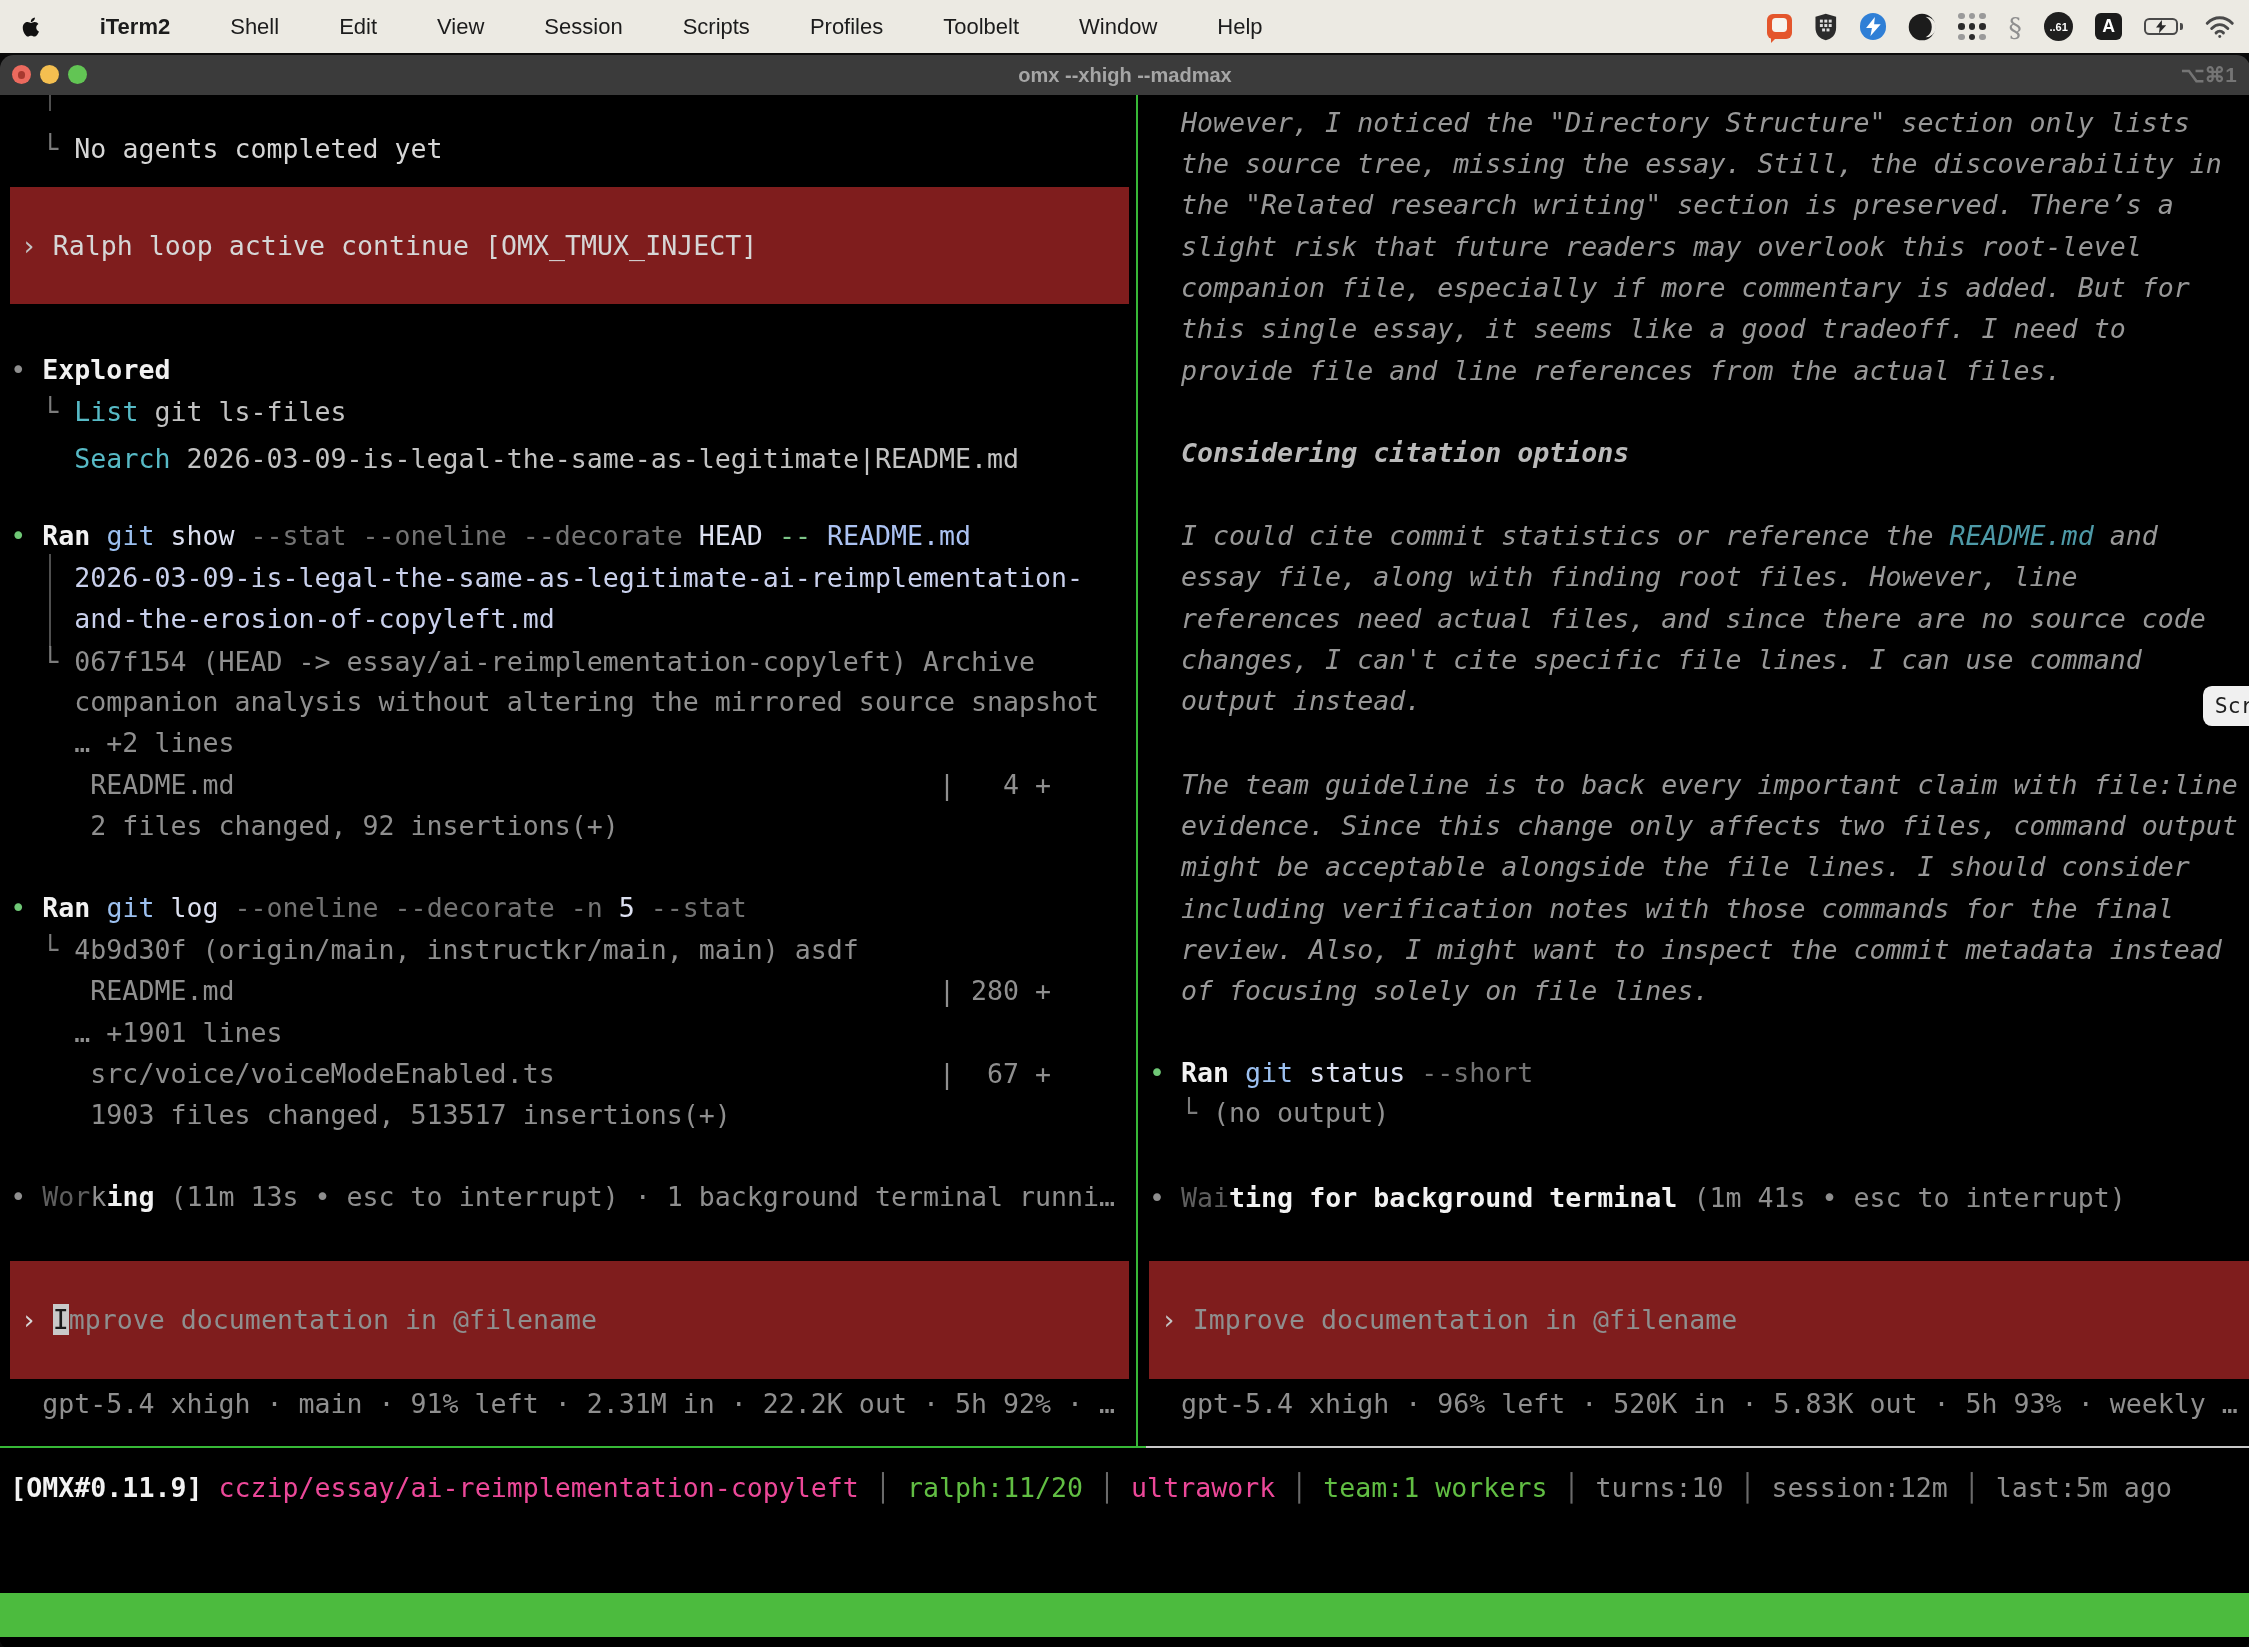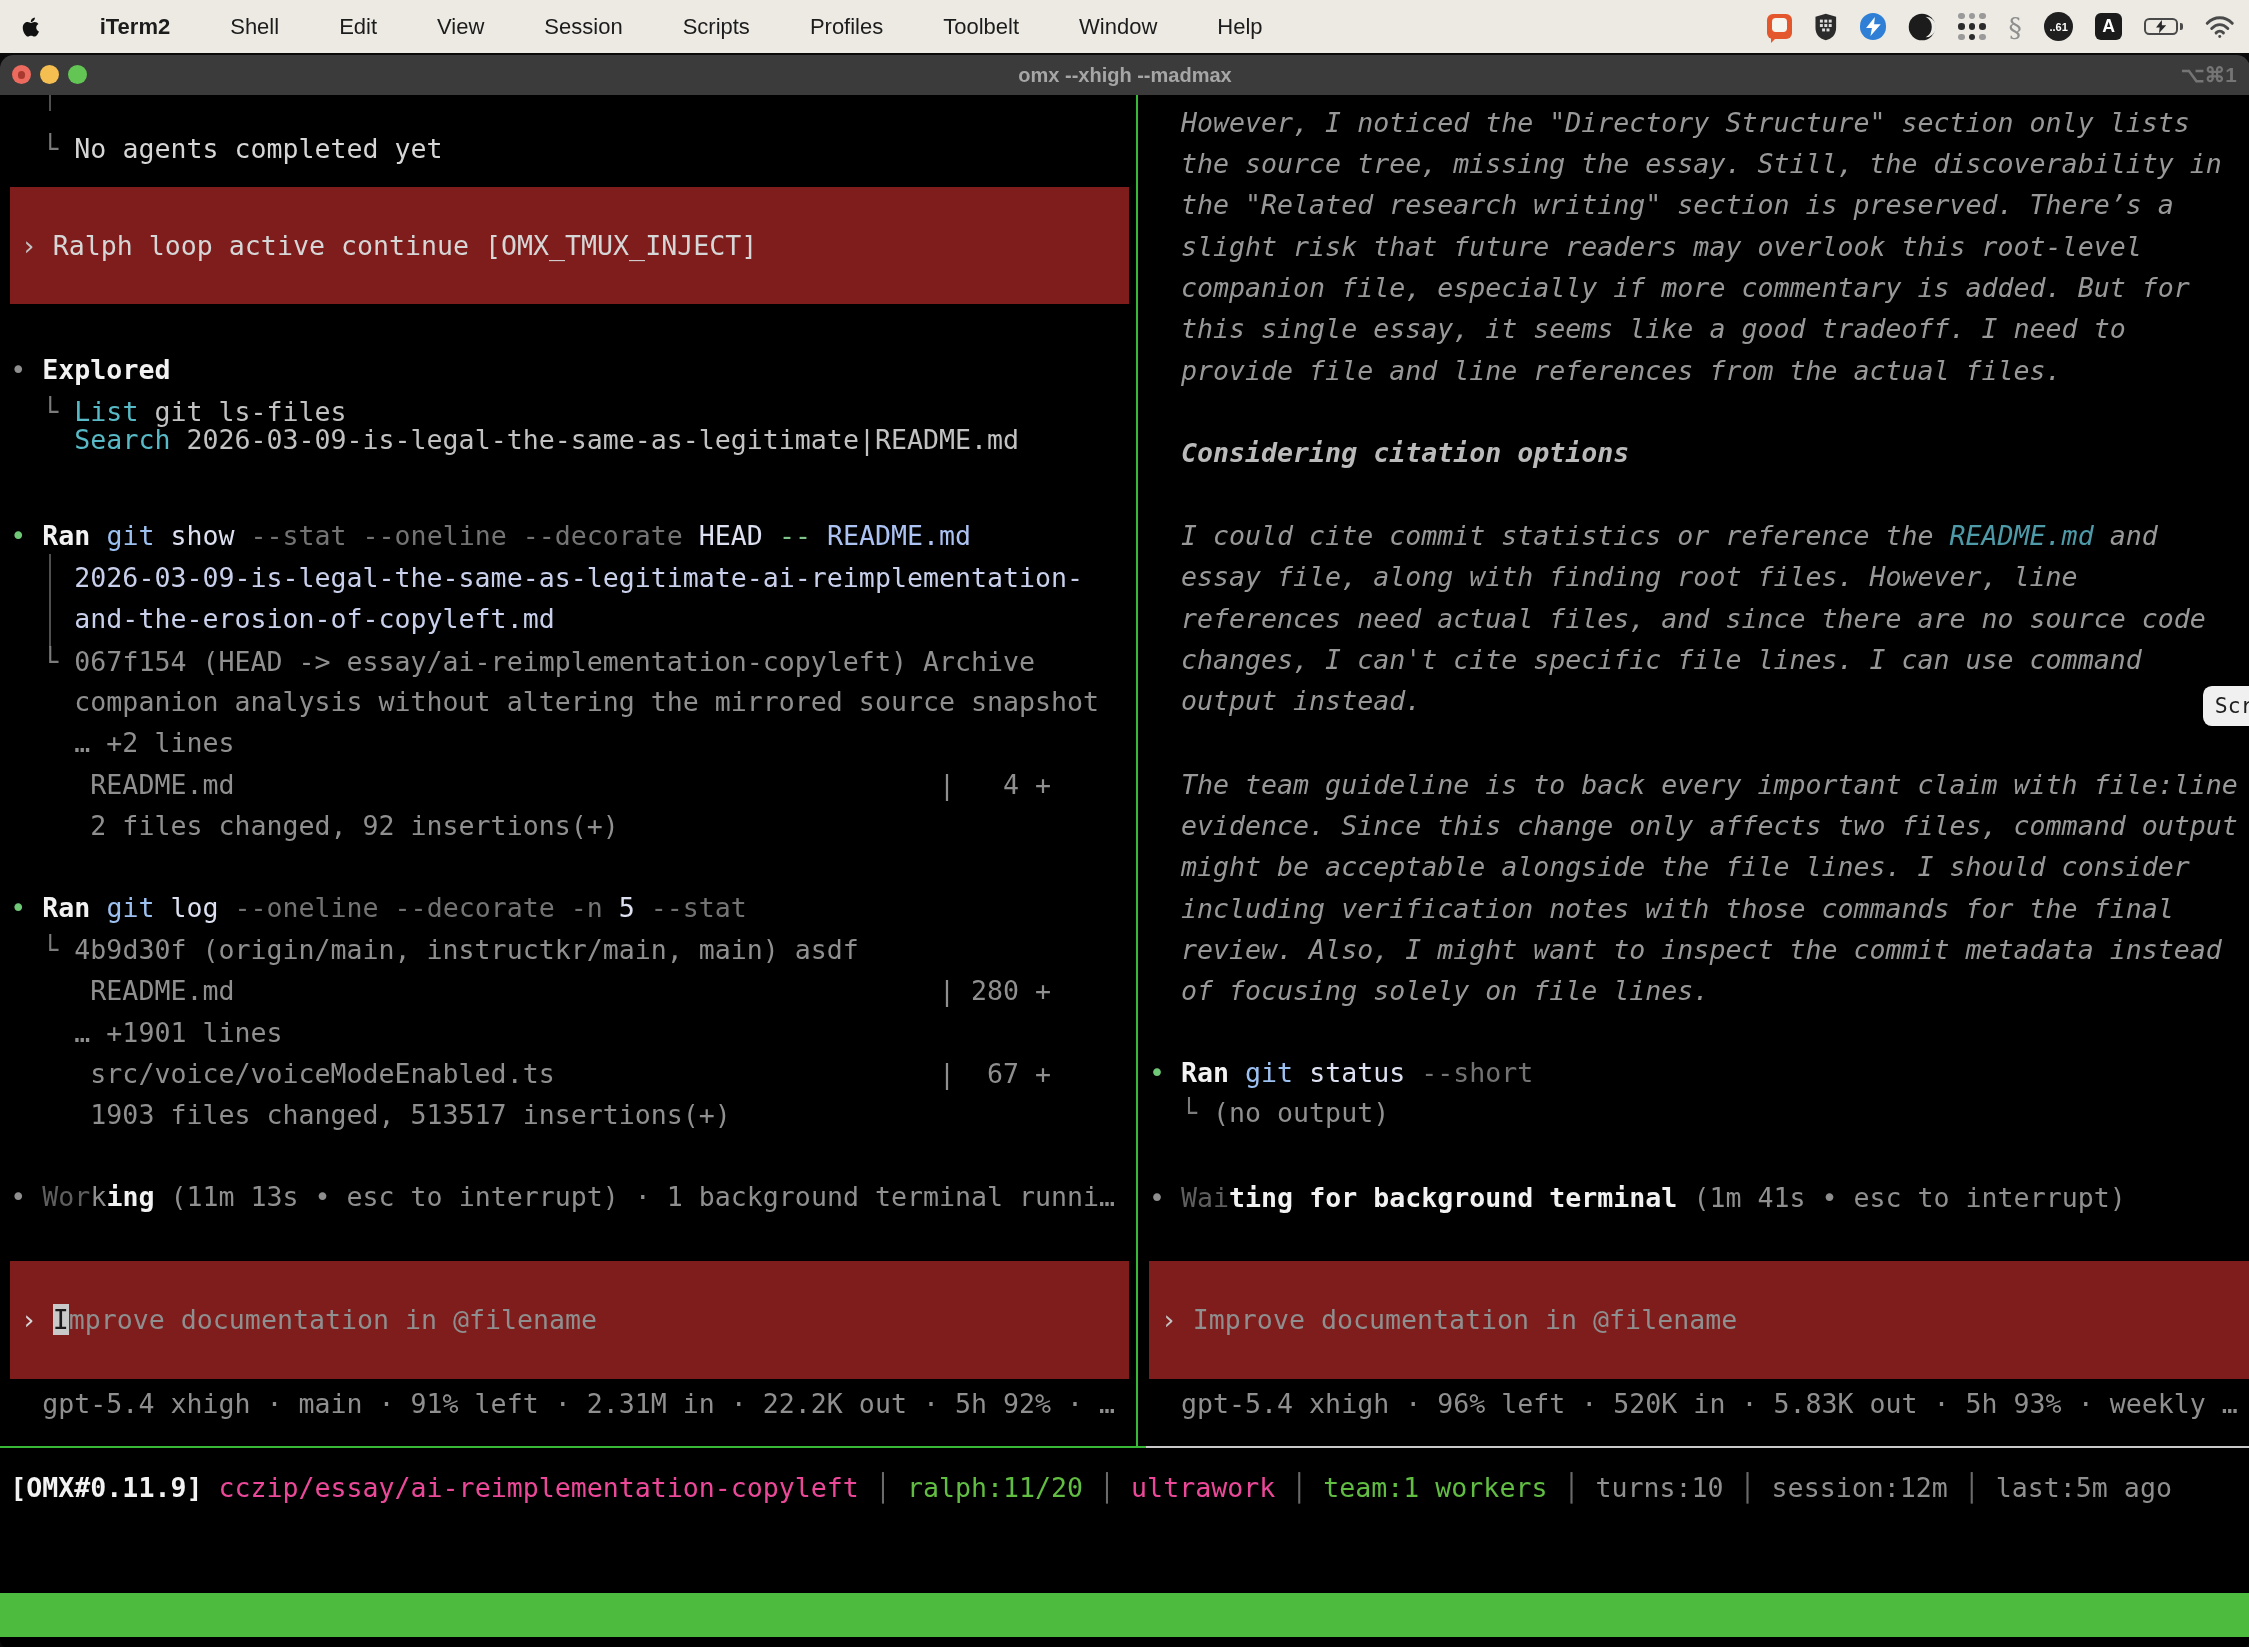--- a/index.html
+++ b/index.html
@@ -206,21 +206,21 @@
       <div class="tbox" id="ralph-box" style="left:-4.4px; top:92px; width:1123px; height:117px;">
           <div class="tl" style="top: 38px; left: 14.8px;"><span class="lg">› </span><span class="w">Ralph loop active continue [OMX_TMUX_INJECT]</span></div>
         </div>
       <div class="tbox" id="input-left" style="left:-4.4px; top:1166px; width:1123px; height:118px;">
           <div class="tl" style="top: 38px; left: 14.8px;"><span class="w">› </span><span class="cur">I</span><span class="g">mprove documentation in @filename</span></div>
         </div>
       <div id="lines-left">
           <div class="tl" style="top: 23px; margin-top: 10px;"><span class="tree">  └ </span><span class="w">No agents completed yet</span></div>
           <div class="tl" style="top: 254px;"><span class="g">• </span><span class="wb">Explored</span></div>
           <div class="tl" style="top: 296px;"><span class="tree">  └ </span><span class="cy">List</span><span class="lg"> git ls-files</span></div>
-          <div class="tl" style="top: 324px;"><span class="g">    </span><span class="cy">Search</span><span class="lg"> 2026-03-09-is-legal-the-same-as-legitimate|README.md</span></div>
+          <div class="tl" style="top: 343px;"><span class="g">    </span><span class="cy">Search</span><span class="lg"> 2026-03-09-is-legal-the-same-as-legitimate|README.md</span></div>
           <div class="tl" style="top: 420px;"><span class="gb">• </span><span class="wb">Ran</span><span class="w"> </span><span class="blu">git</span><span class="lav"> show </span><span class="pnk">--stat --oneline --decorate</span><span class="lav"> HEAD </span><span class="grn2">--</span><span class="w"> </span><span class="blu2">README.md</span></div>
           <div class="tl" style="top: 462px;"><span class="peri">    2026-03-09-is-legal-the-same-as-legitimate-ai-reimplementation-</span></div>
           <div class="tl" style="top: 503px;"><span class="peri">    and-the-erosion-of-copyleft.md</span></div>
           <div class="tl" style="top: 546px;"><span class="tree">  └ </span><span class="g">067f154 (HEAD -&gt; essay/ai-reimplementation-copyleft) Archive</span></div>
           <div class="tl" style="top: 586px;"><span class="g">    companion analysis without altering the mirrored source snapshot</span></div>
           <div class="tl" style="top: 627px;"><span class="g">    … +2 lines</span></div>
           <div class="tl" style="top: 669px;"><span class="g">     README.md                                            |   4 +</span></div>
           <div class="tl" style="top: 710px;"><span class="g">     2 files changed, 92 insertions(+)</span></div>
           <div class="tl" style="top: 792px;"><span class="gb">• </span><span class="wb">Ran</span><span class="w"> </span><span class="blu">git</span><span class="lav"> log </span><span class="pnk">--oneline --decorate -n </span><span class="lav">5 </span><span class="pnk">--stat</span></div>
           <div class="tl" style="top: 834px;"><span class="tree">  └ </span><span class="g">4b9d30f (origin/main, instructkr/main, main) asdf</span></div>

